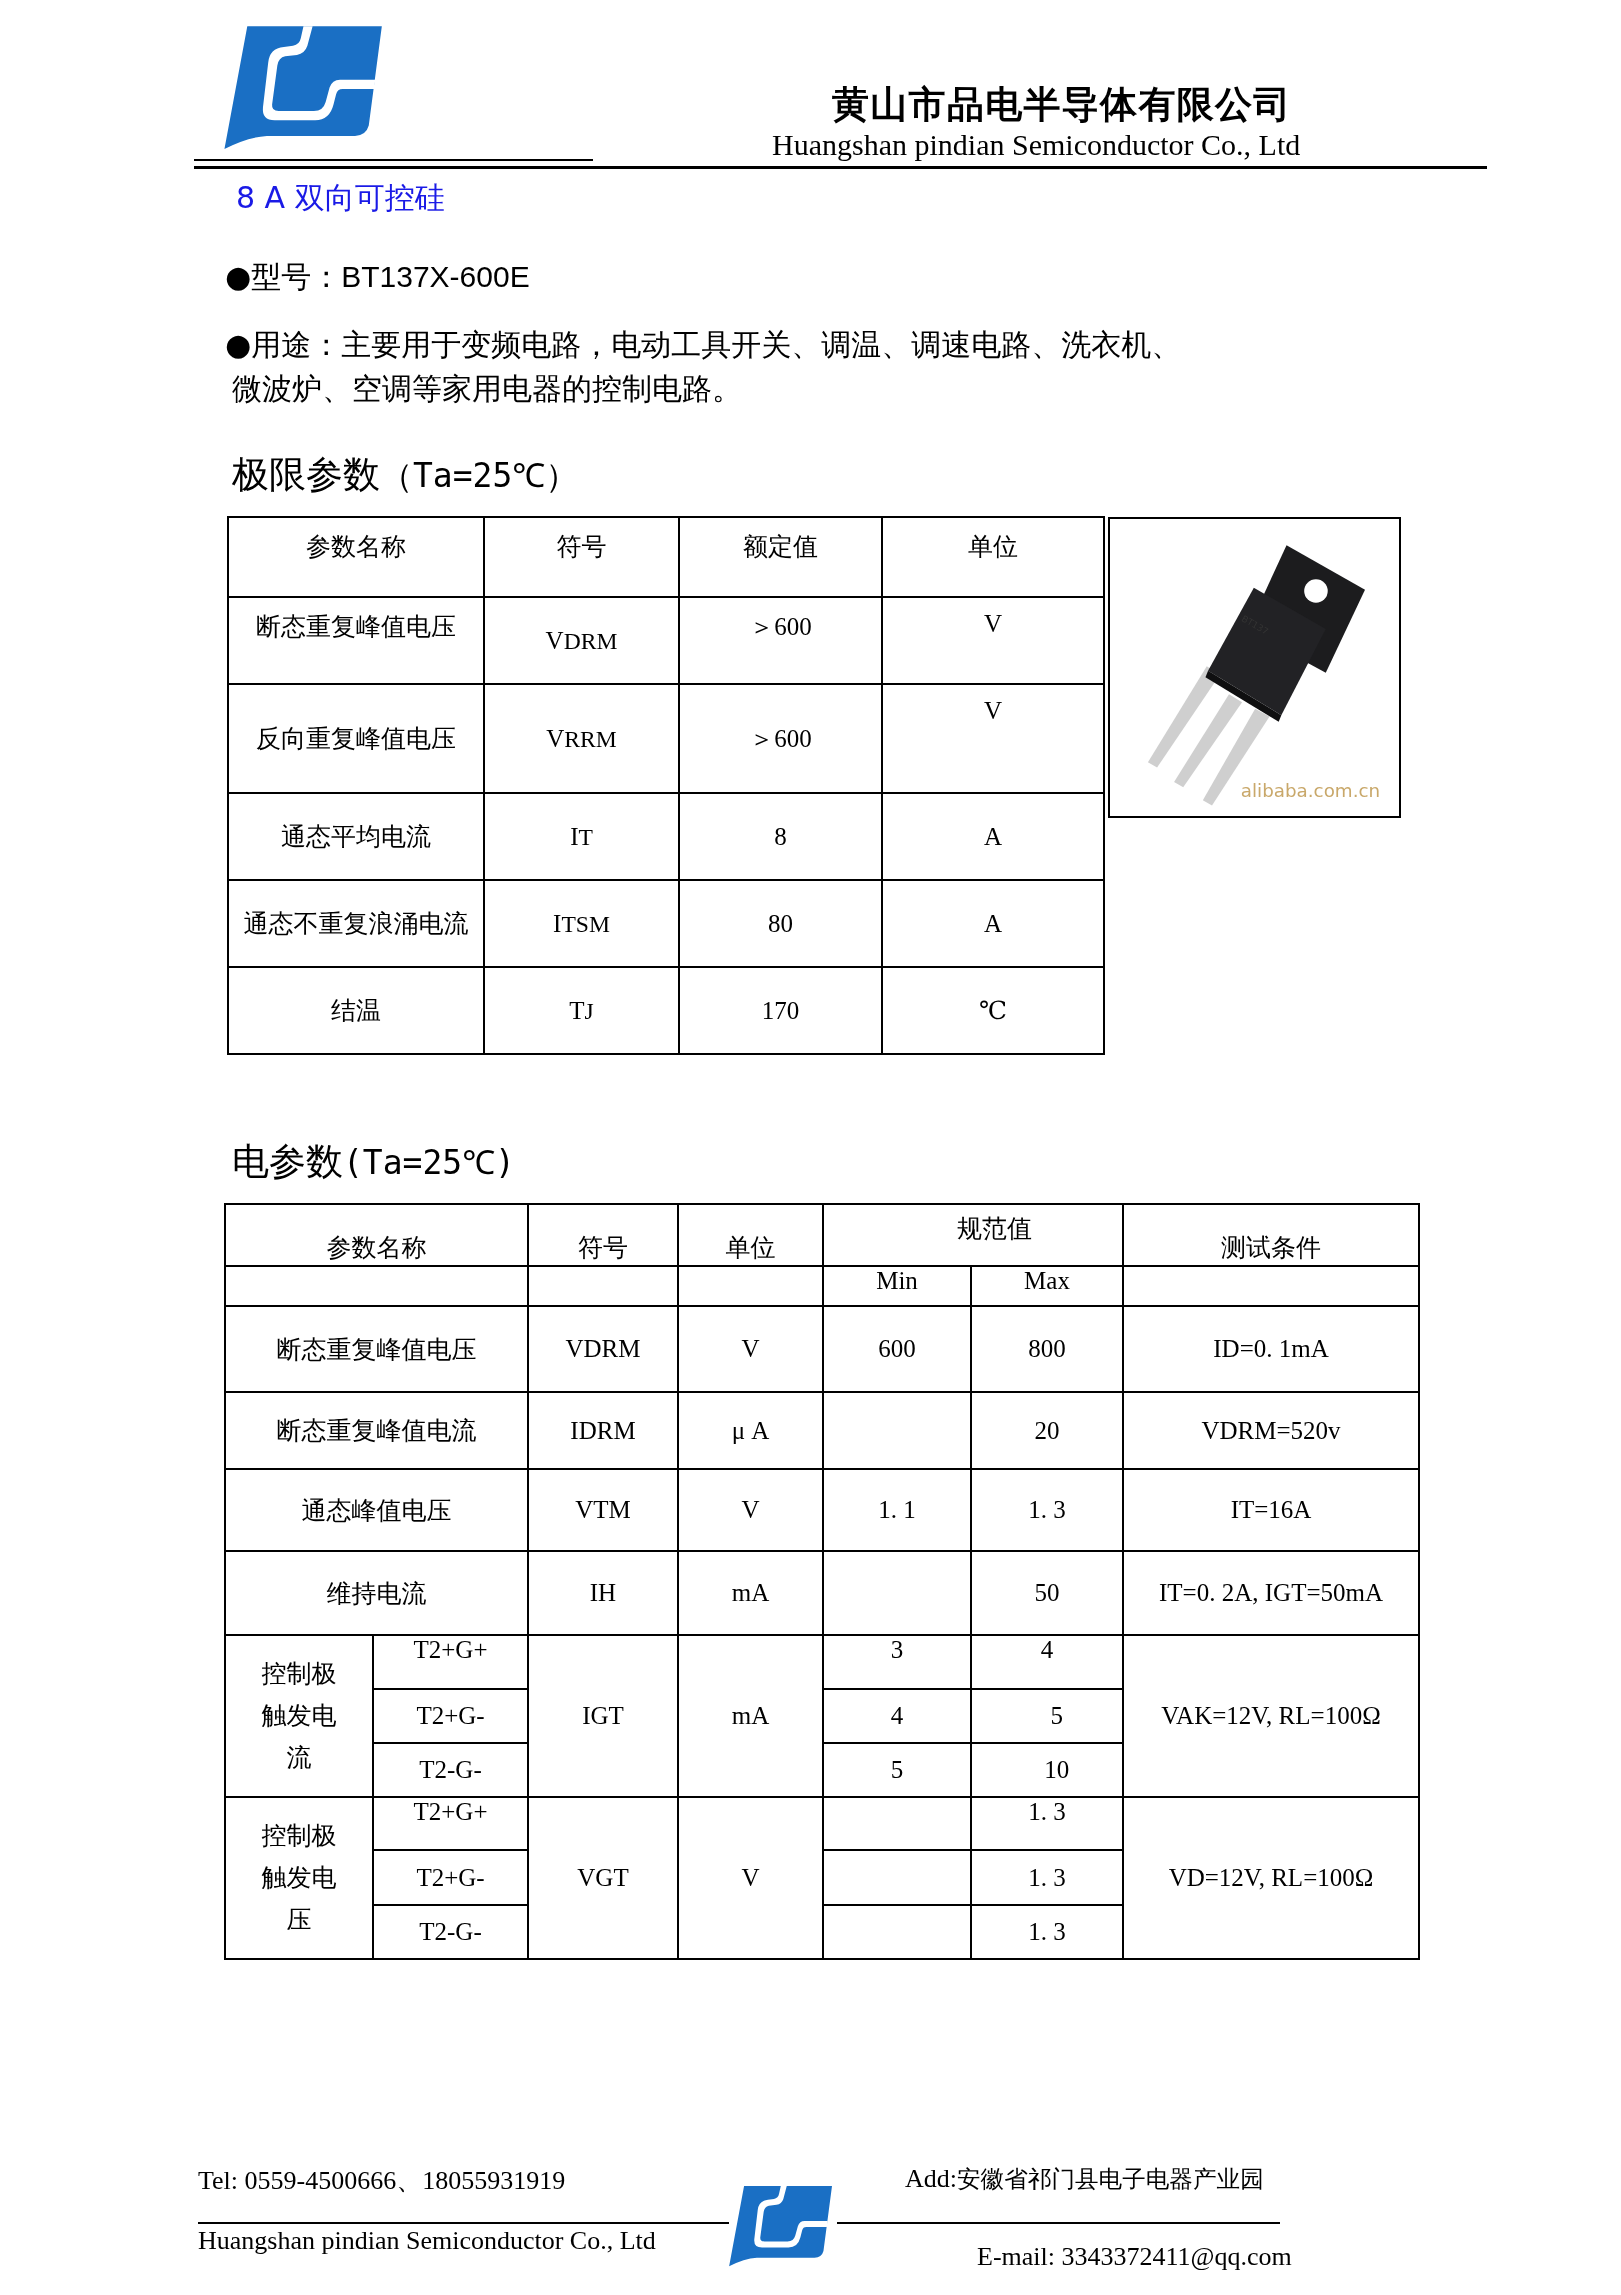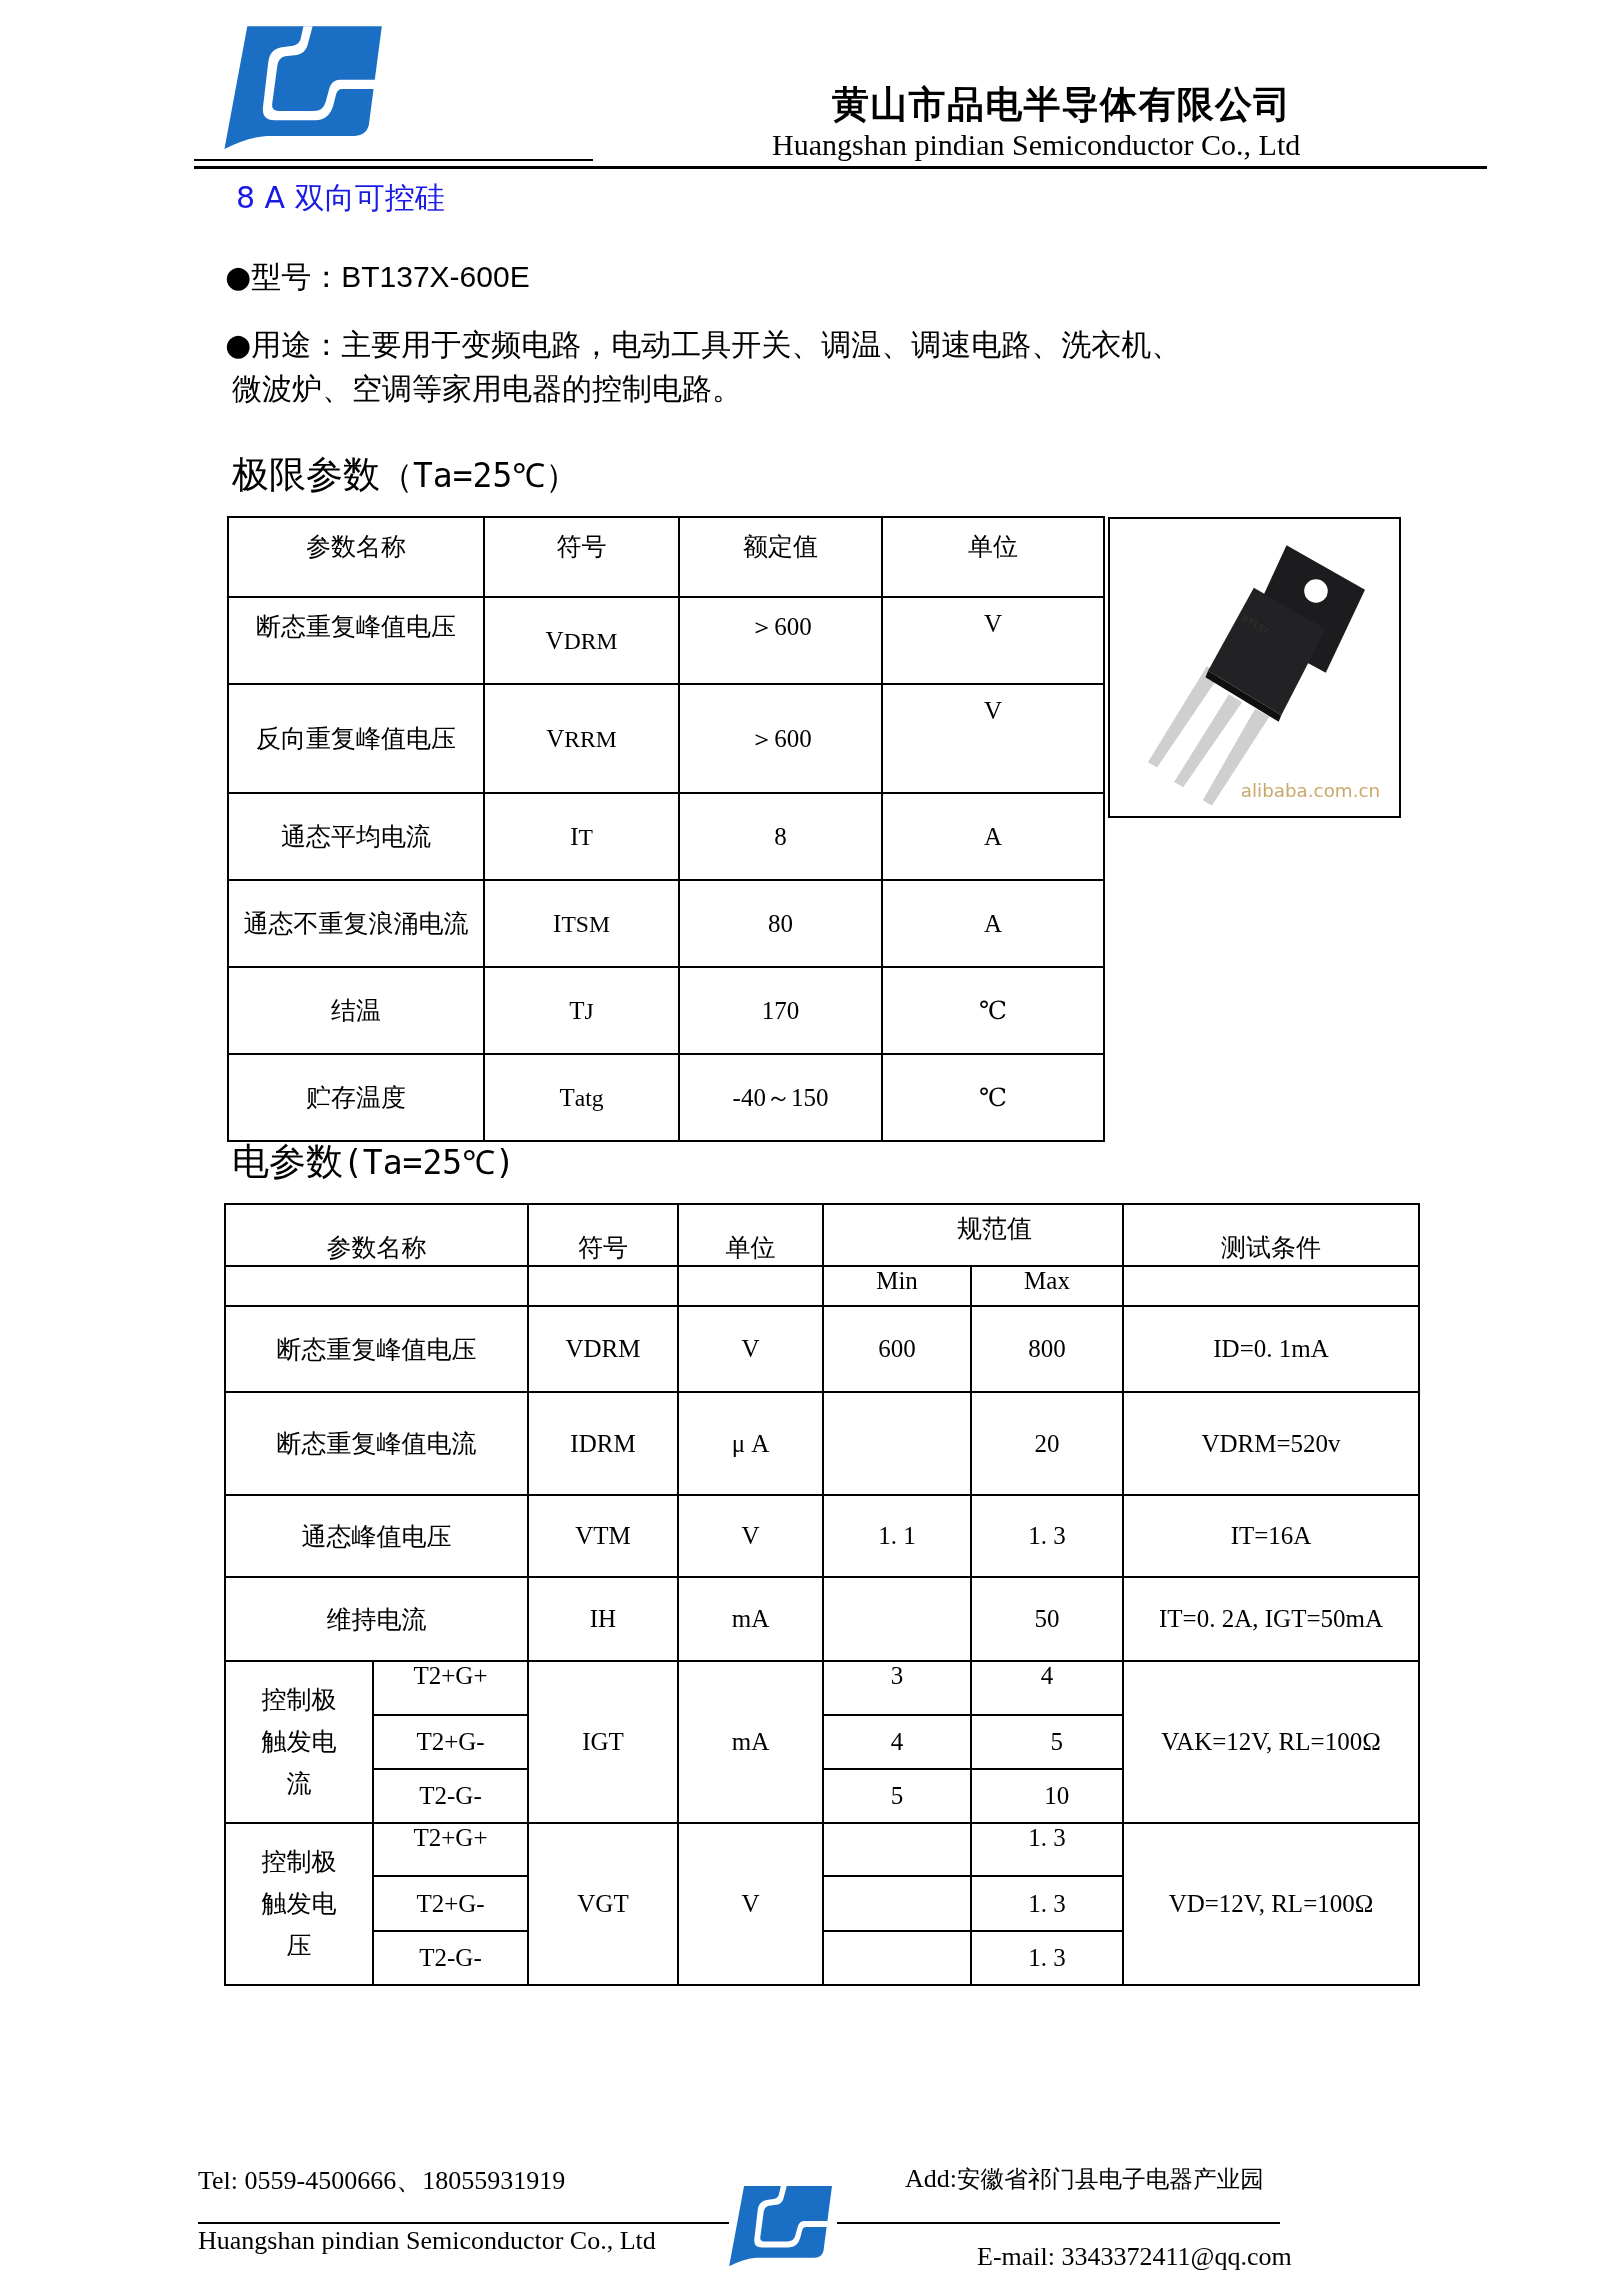--- a/index.html
+++ b/index.html
@@ -98,26 +98,20 @@
     <td class="sym mid"><span>I</span><small>TSM</small></td>
     <td class="mid">80</td>
     <td class="mid">A</td>
   </tr>
   <tr style="height:87px">
     <td class="cn mid">结温</td>
     <td class="sym mid"><span>T</span><small>J</small></td>
     <td class="mid">170</td>
     <td class="mid">℃</td>
   </tr>
-  <tr style="height:87px">
-    <td class="cn mid">贮存温度</td>
-    <td class="sym mid"><span>T</span><small>atg</small></td>
-    <td class="mid">-40～150</td>
-    <td class="mid">℃</td>
-  </tr>
 </tbody>
   </table>
 
 <div class="photo" style="left:1108px; top:517px; width:289px; height:297px;">
   <svg width="289" height="297" viewBox="0 0 442 454">
 
     <polygon points="148,225 168,238 72,380 58,372" fill="#cfcfcf"></polygon>
     <polygon points="182,268 202,280 112,410 98,402" fill="#cfcfcf"></polygon>
     <polygon points="222,290 244,302 156,438 142,430" fill="#cfcfcf"></polygon>
 
@@ -165,21 +159,21 @@
   </tr>
 
   <tr style="height:86px">
     <td colspan="2" class="cn">断态重复峰值电压</td>
     <td>VDRM</td>
     <td>V</td>
     <td>600</td>
     <td>800</td>
     <td>ID=0. 1mA</td>
   </tr>
-  <tr style="height:103px">
+  <tr style="height:77px">
     <td colspan="2" class="cn">断态重复峰值电流</td>
     <td>IDRM</td>
     <td>μ A</td>
     <td></td>
     <td>20</td>
     <td>VDRM=520v</td>
   </tr>
   <tr style="height:82px">
     <td colspan="2" class="cn">通态峰值电压</td>
     <td>VTM</td>

